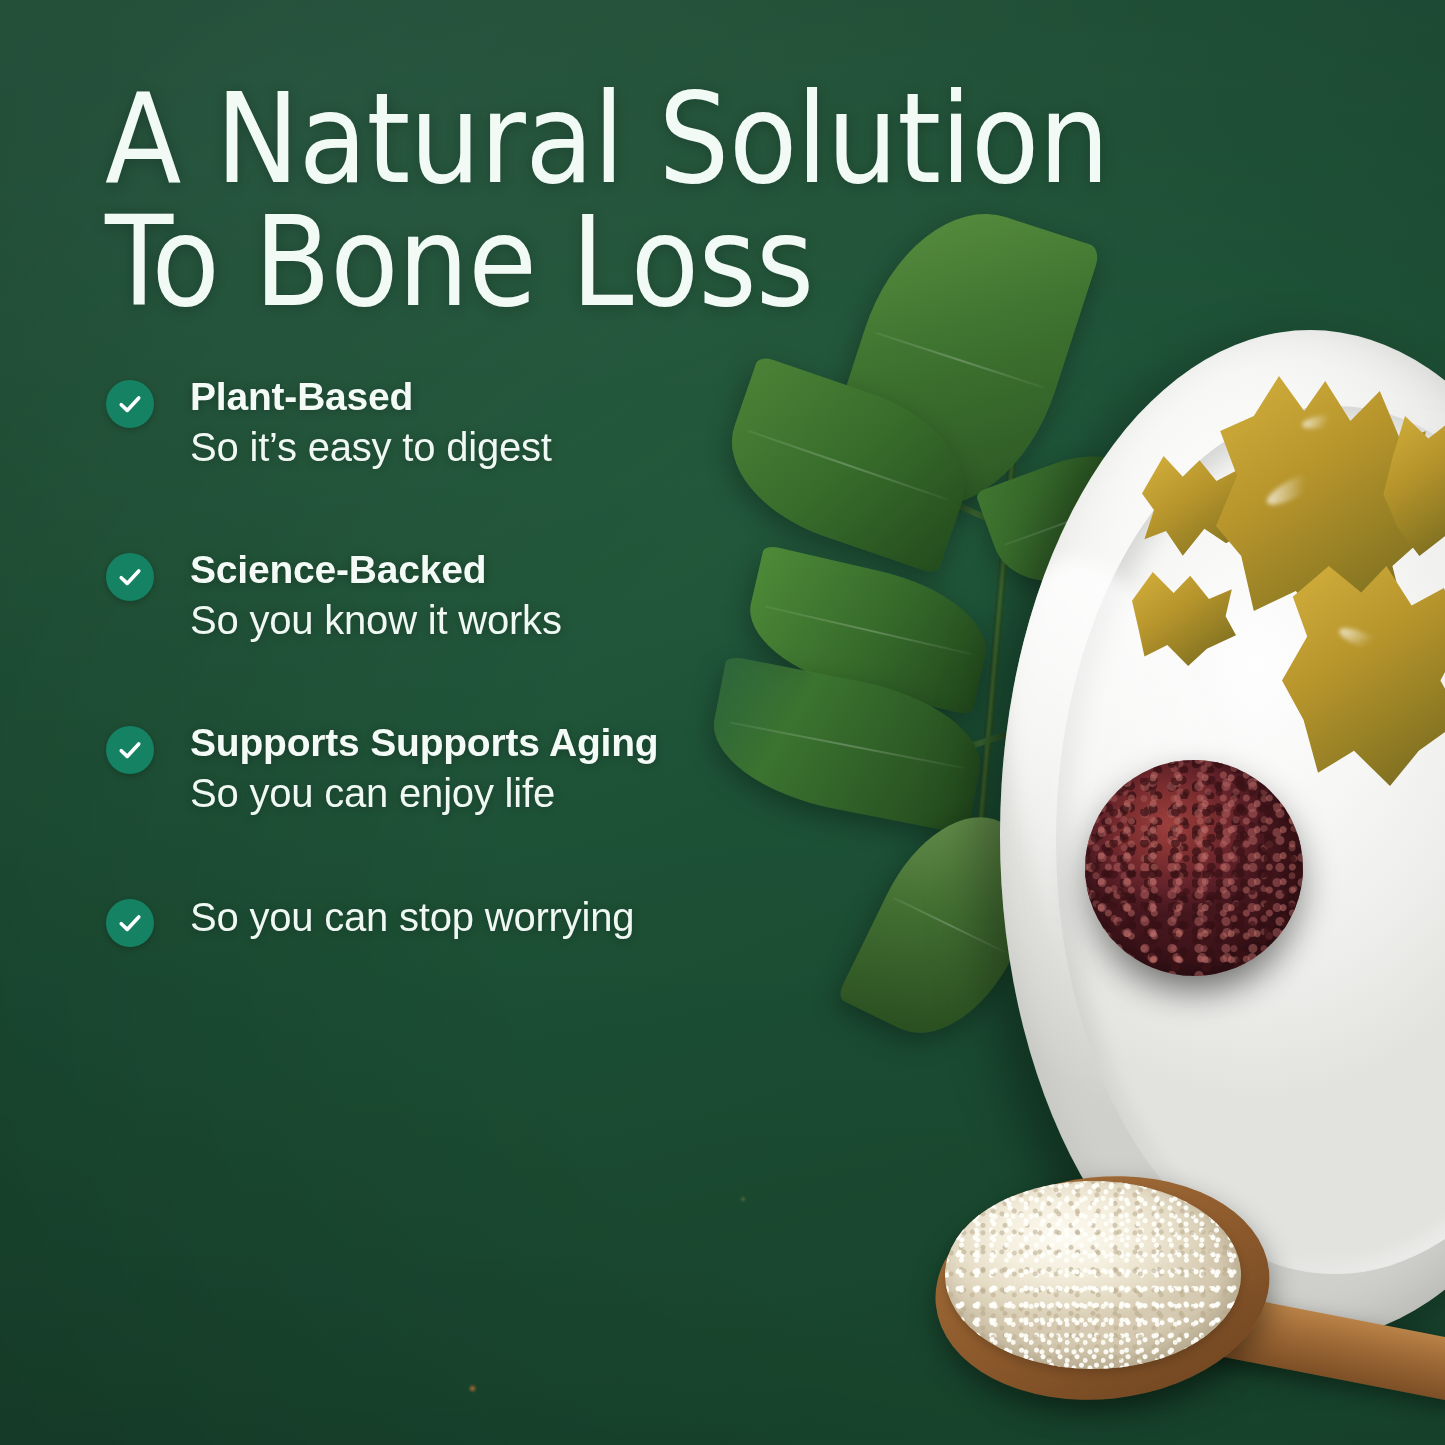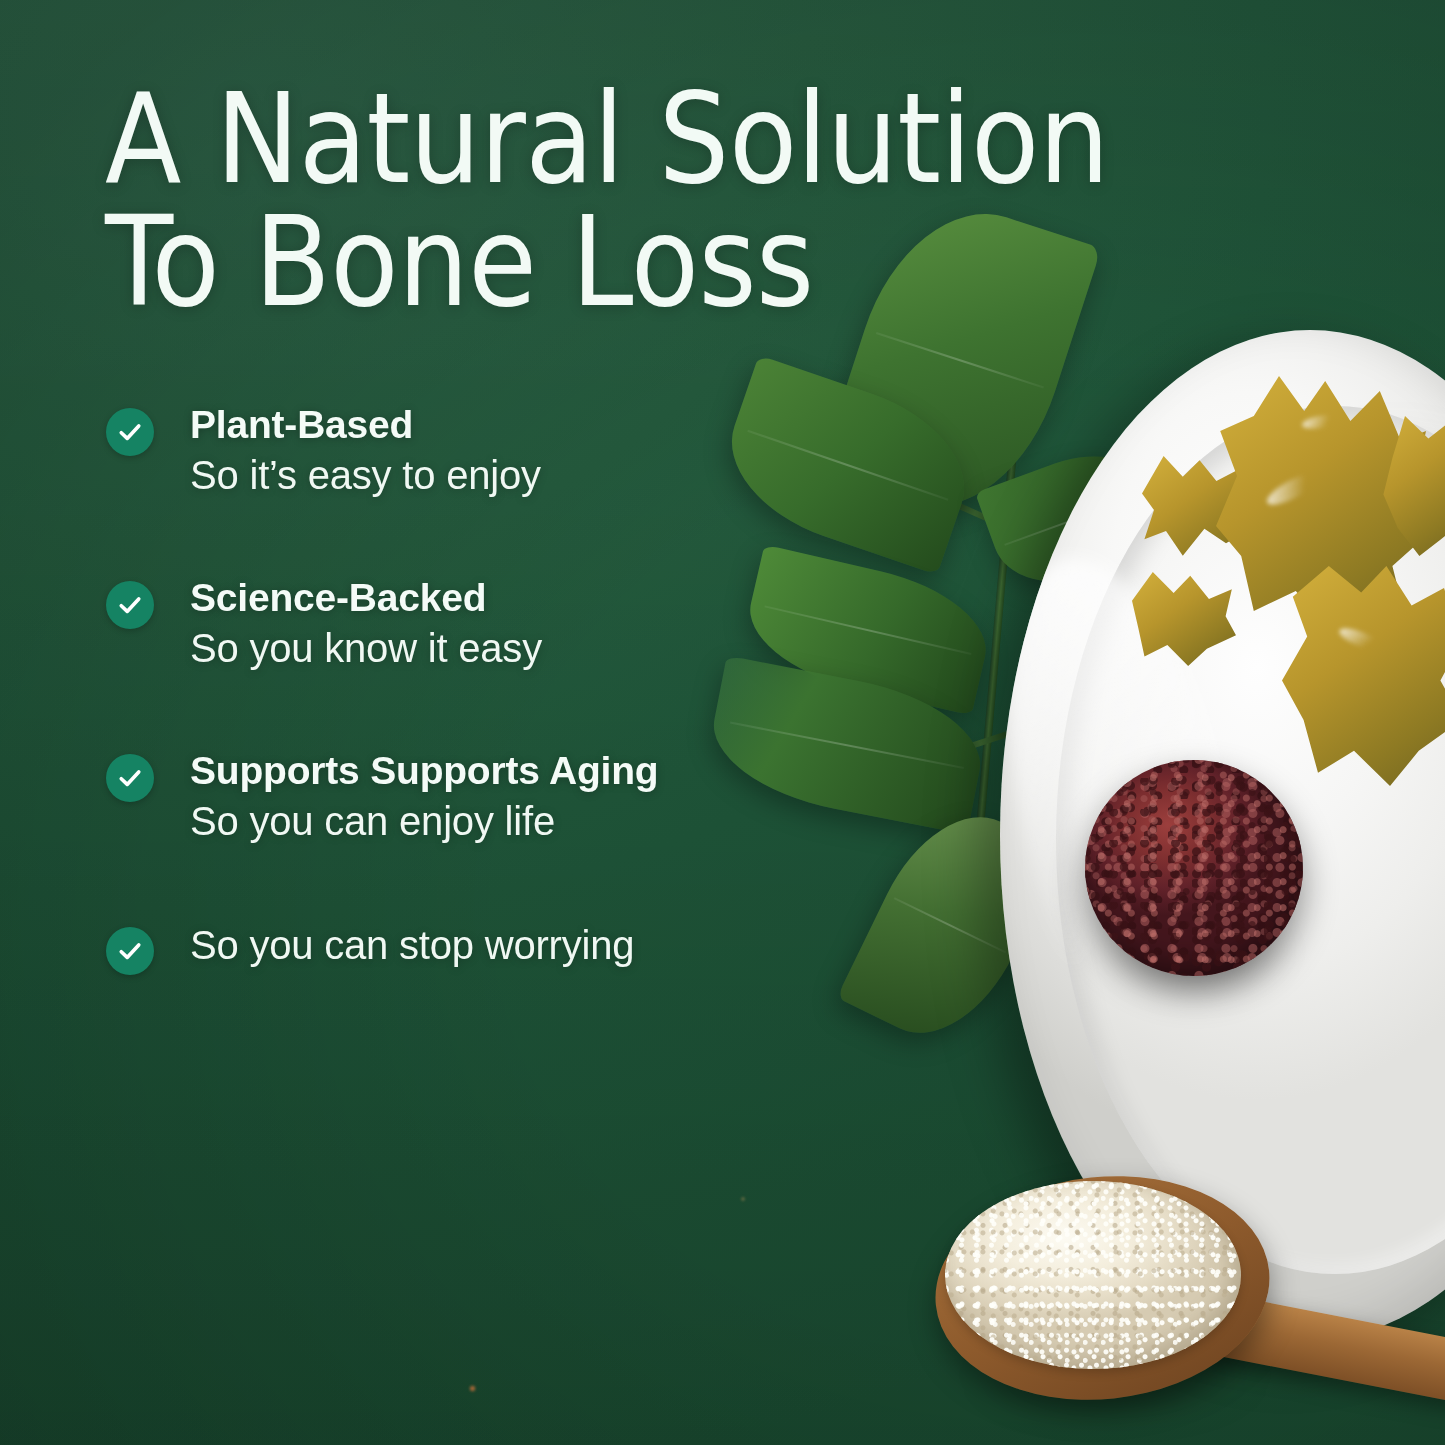--- a/index.html
+++ b/index.html
@@ -42,21 +42,21 @@
     color:#f2faf5;
     font-family:"DejaVu Sans Condensed","Liberation Sans",sans-serif;
     font-weight:300;
     font-size:124px;
     line-height:0.99;
     letter-spacing:-0.5px;
     white-space:pre-line;
     text-shadow:0 2px 14px rgba(0,0,0,.22);
   }
 
-  .bullets{position:absolute;left:106px;top:404px;width:720px;}
+  .bullets{position:absolute;left:106px;top:376px;width:720px;}
   .bullet{position:relative;min-height:116px;margin-bottom:57px;padding-left:84px;}
   .bullet:last-child{margin-bottom:0;}
 
   .check-circle{
     position:absolute;left:0;top:4px;
     width:48px;height:48px;border-radius:50%;
     background:#158363;
     display:flex;align-items:center;justify-content:center;
     box-shadow:0 2px 6px rgba(0,0,0,.22);
   }
@@ -313,31 +313,31 @@
 
   <div class="bullets">
 
     <div class="bullet">
       <span class="check-circle">
         <svg width="28" height="28" viewBox="0 0 24 24" aria-hidden="true">
           <path d="M4.5 12.6 L9.6 17.5 L19.5 6.8" fill="none" stroke="#ffffff" stroke-width="3.1" stroke-linecap="round" stroke-linejoin="round"></path>
         </svg>
       </span>
       <div class="b-title">Plant-Based</div>
-      <div class="b-sub">So it’s easy to enjoy</div>
+      <div class="b-sub">So it’s easy to digest</div>
     </div>
 
     <div class="bullet">
       <span class="check-circle">
         <svg width="28" height="28" viewBox="0 0 24 24" aria-hidden="true">
           <path d="M4.5 12.6 L9.6 17.5 L19.5 6.8" fill="none" stroke="#ffffff" stroke-width="3.1" stroke-linecap="round" stroke-linejoin="round"></path>
         </svg>
       </span>
       <div class="b-title">Science-Backed</div>
-      <div class="b-sub">So you know it easy</div>
+      <div class="b-sub">So you know it works</div>
     </div>
 
     <div class="bullet">
       <span class="check-circle">
         <svg width="28" height="28" viewBox="0 0 24 24" aria-hidden="true">
           <path d="M4.5 12.6 L9.6 17.5 L19.5 6.8" fill="none" stroke="#ffffff" stroke-width="3.1" stroke-linecap="round" stroke-linejoin="round"></path>
         </svg>
       </span>
       <div class="b-title">Supports Supports Aging</div>
       <div class="b-sub">So you can enjoy life</div>

